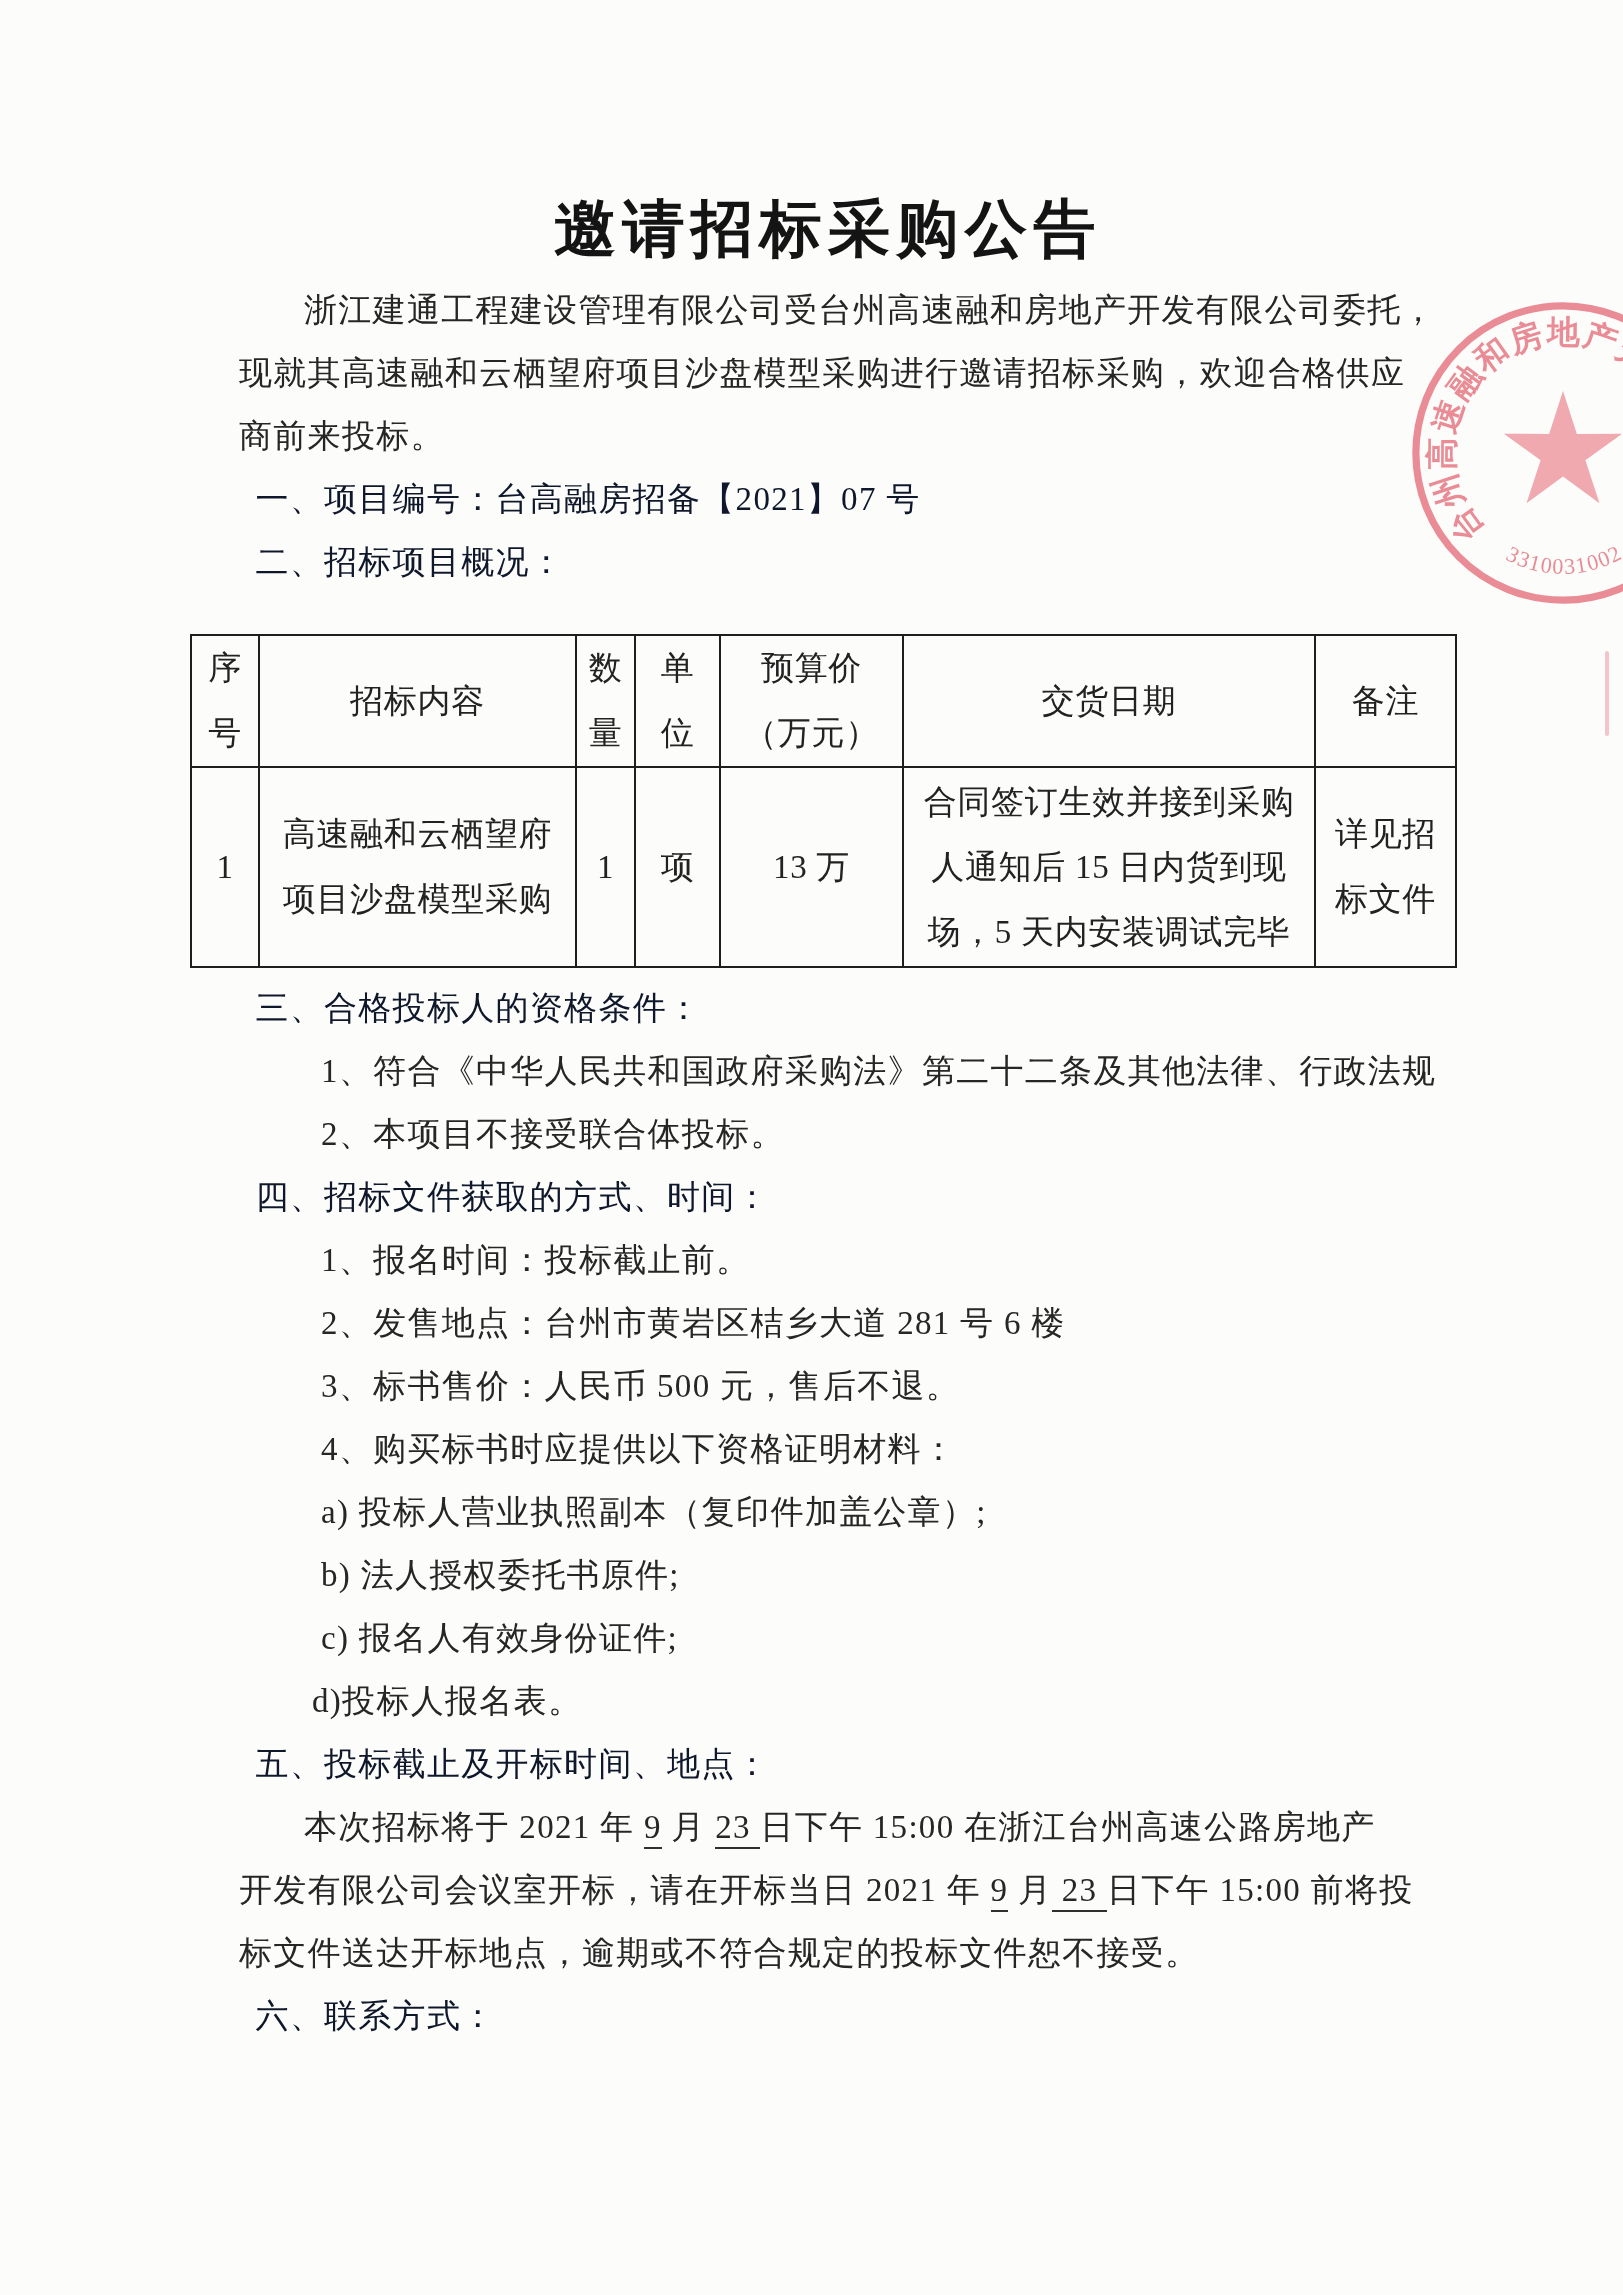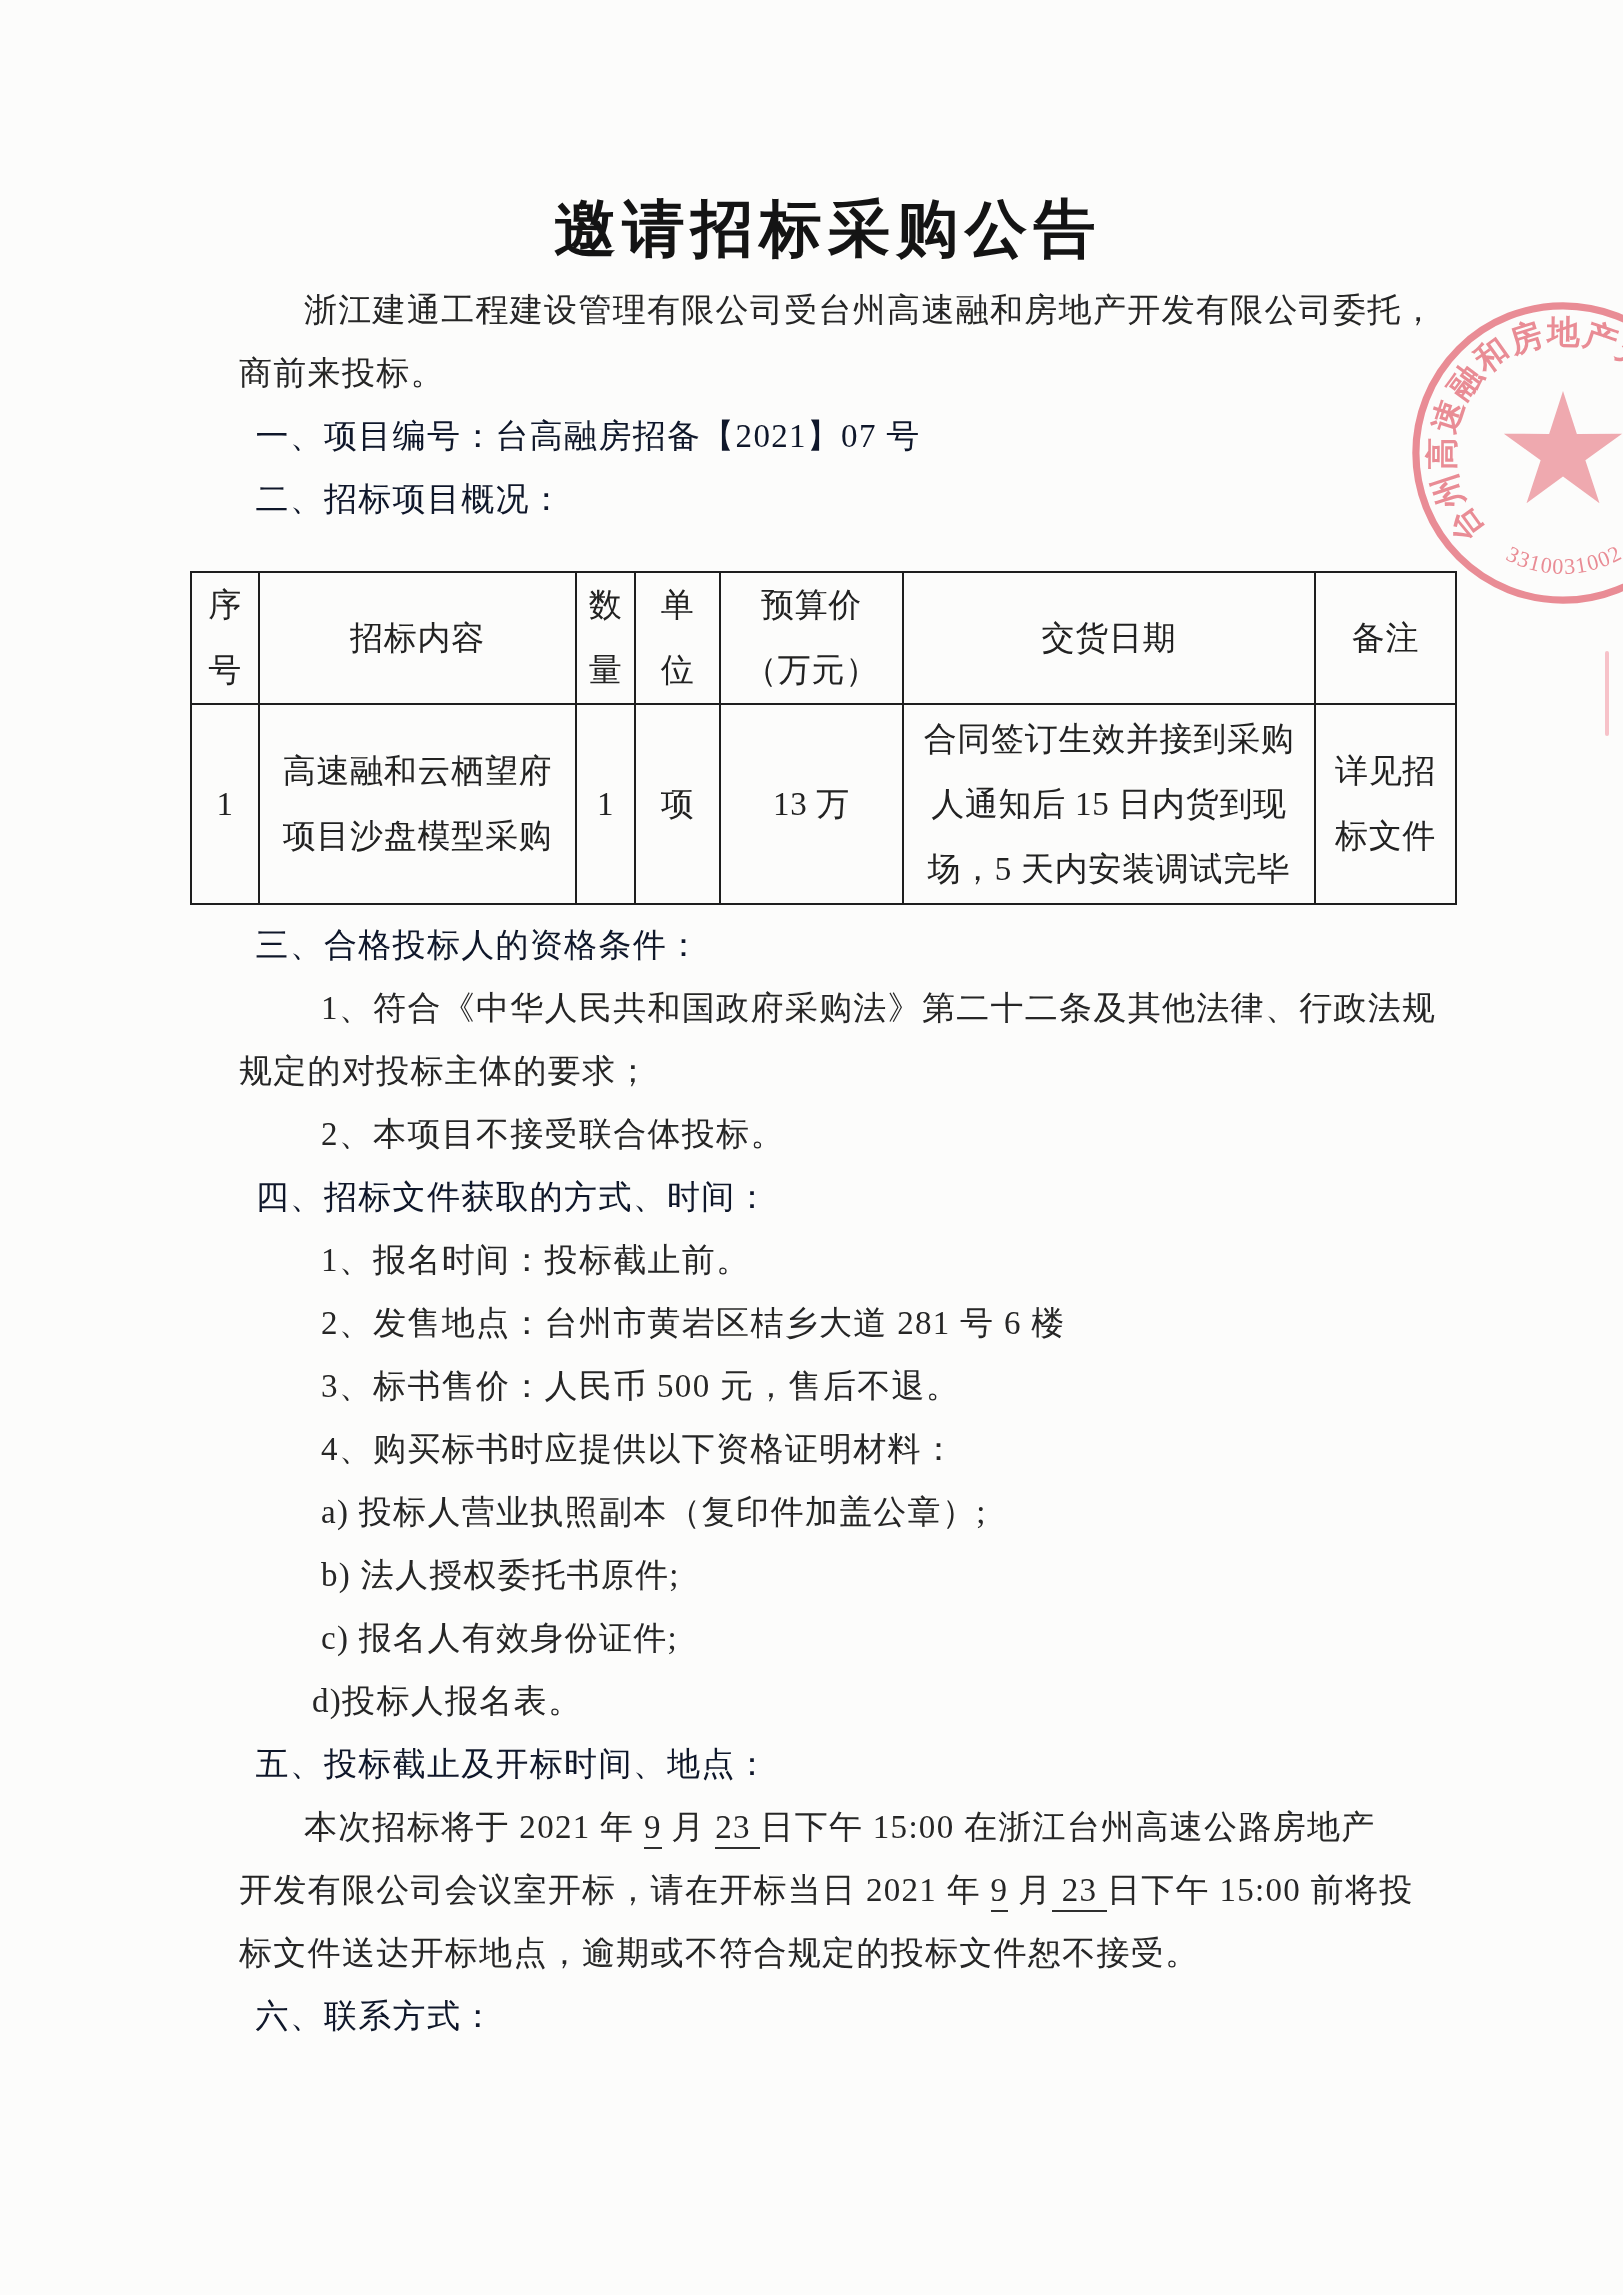--- a/index.html
+++ b/index.html
@@ -53,20 +53,21 @@
 </head>
 <body>
 
 <div class="paper">
   <div class="content">
 
     <div class="title">邀请招标采购公告</div>
 
     <div class="intro">
       <div class="line indent2">浙江建通工程建设管理有限公司受台州高速融和房地产开发有限公司委托，</div>
+      <div class="line">现就其高速融和云栖望府项目沙盘模型采购进行邀请招标采购，欢迎合格供应</div>
       <div class="line">商前来投标。</div>
     </div>
 
     <div class="line hd">一、项目编号：台高融房招备【2021】07 号</div>
     <div class="line hd">二、招标项目概况：</div>
 
     <table class="bid">
       <colgroup>
         <col style="width:68px">
           <col style="width:317px">
@@ -110,21 +111,20 @@
             </td>
           <td>
               <div class="w3">详见招标文件</div>
             </td>
         </tr>
       </tbody>
     </table>
 
     <div class="line hd">三、合格投标人的资格条件：</div>
     <div class="line sub">1、符合《中华人民共和国政府采购法》第二十二条及其他法律、行政法规</div>
-    <div class="line">规定的对投标主体的要求；</div>
     <div class="line sub">2、本项目不接受联合体投标。</div>
 
     <div class="line hd">四、招标文件获取的方式、时间：</div>
     <div class="line sub">1、报名时间：投标截止前。</div>
     <div class="line sub">2、发售地点：台州市黄岩区桔乡大道 281 号 6 楼</div>
     <div class="line sub">3、标书售价：人民币 500 元，售后不退。</div>
     <div class="line sub">4、购买标书时应提供以下资格证明材料：</div>
     <div class="line sub">a) 投标人营业执照副本（复印件加盖公章）;</div>
     <div class="line sub">b) 法人授权委托书原件;</div>
     <div class="line sub">c) 报名人有效身份证件;</div>

